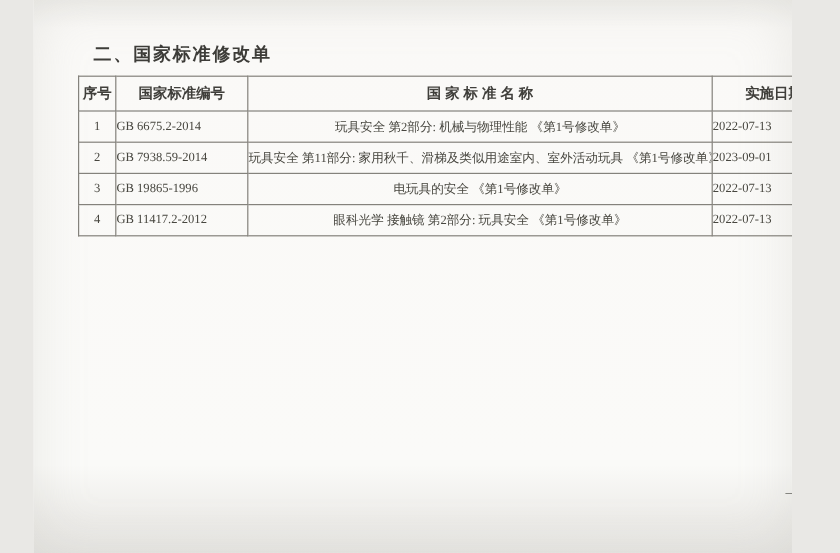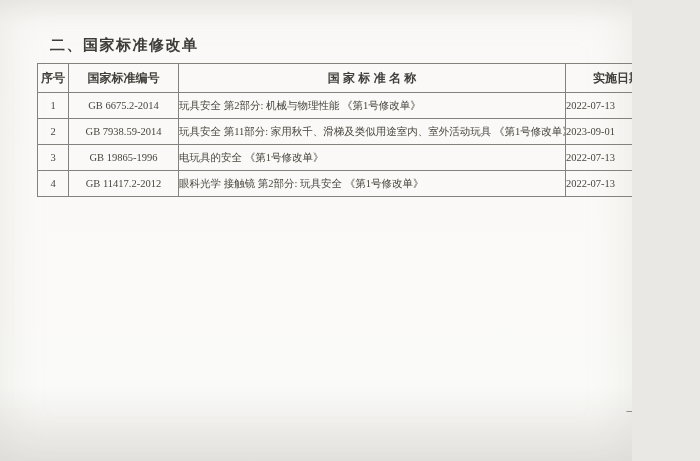--- a/index.html
+++ b/index.html
@@ -9,20 +9,21 @@
     font-family: "Liberation Serif", serif;
   }
   .sheet {
     position: relative;
     width: 632px;
     height: 461px;
     overflow: hidden;
     background: linear-gradient(180deg, #f1f0ed 0%, #faf9f7 5%, #fafaf8 84%, #edecE9 94%, #e8e7e4 100%);
     box-shadow: inset 0 0 45px rgba(175,172,165,0.22);
     color: #45443f;
+    margin-left: 28px;
   }
   .doc-title {
     position: absolute;
     left: 50px;
     top: 36px;
     font-family: "Liberation Sans", sans-serif;
     font-weight: 700;
     font-size: 15px;
     letter-spacing: 1.5px;
     color: #3d3c38;
@@ -50,22 +51,22 @@
     font-size: 12px;
     color: #403f3b;
     text-align: center;
   }
   table.std-table td {
     height: 25px;
     font-size: 10.5px;
     color: #47463f;
   }
   td.c-no   { text-align: center; }
-  td.c-code { text-align: center; padding-left: 8px; font-family: "Liberation Serif", serif; }
-  td.c-name { text-align: left; padding-left: 12px; }
+  td.c-code { text-align: left; padding-left: 8px; font-family: "Liberation Serif", serif; }
+  td.c-name { text-align: center; padding-left: 12px; }
   td.c-date { text-align: left; }
   .page-number {
     position: absolute;
     left: 612px;
     top: 403px;
     width: 70px;
     text-align: center;
     font-size: 12px;
     letter-spacing: 1px;
     color: #5c5b56;

